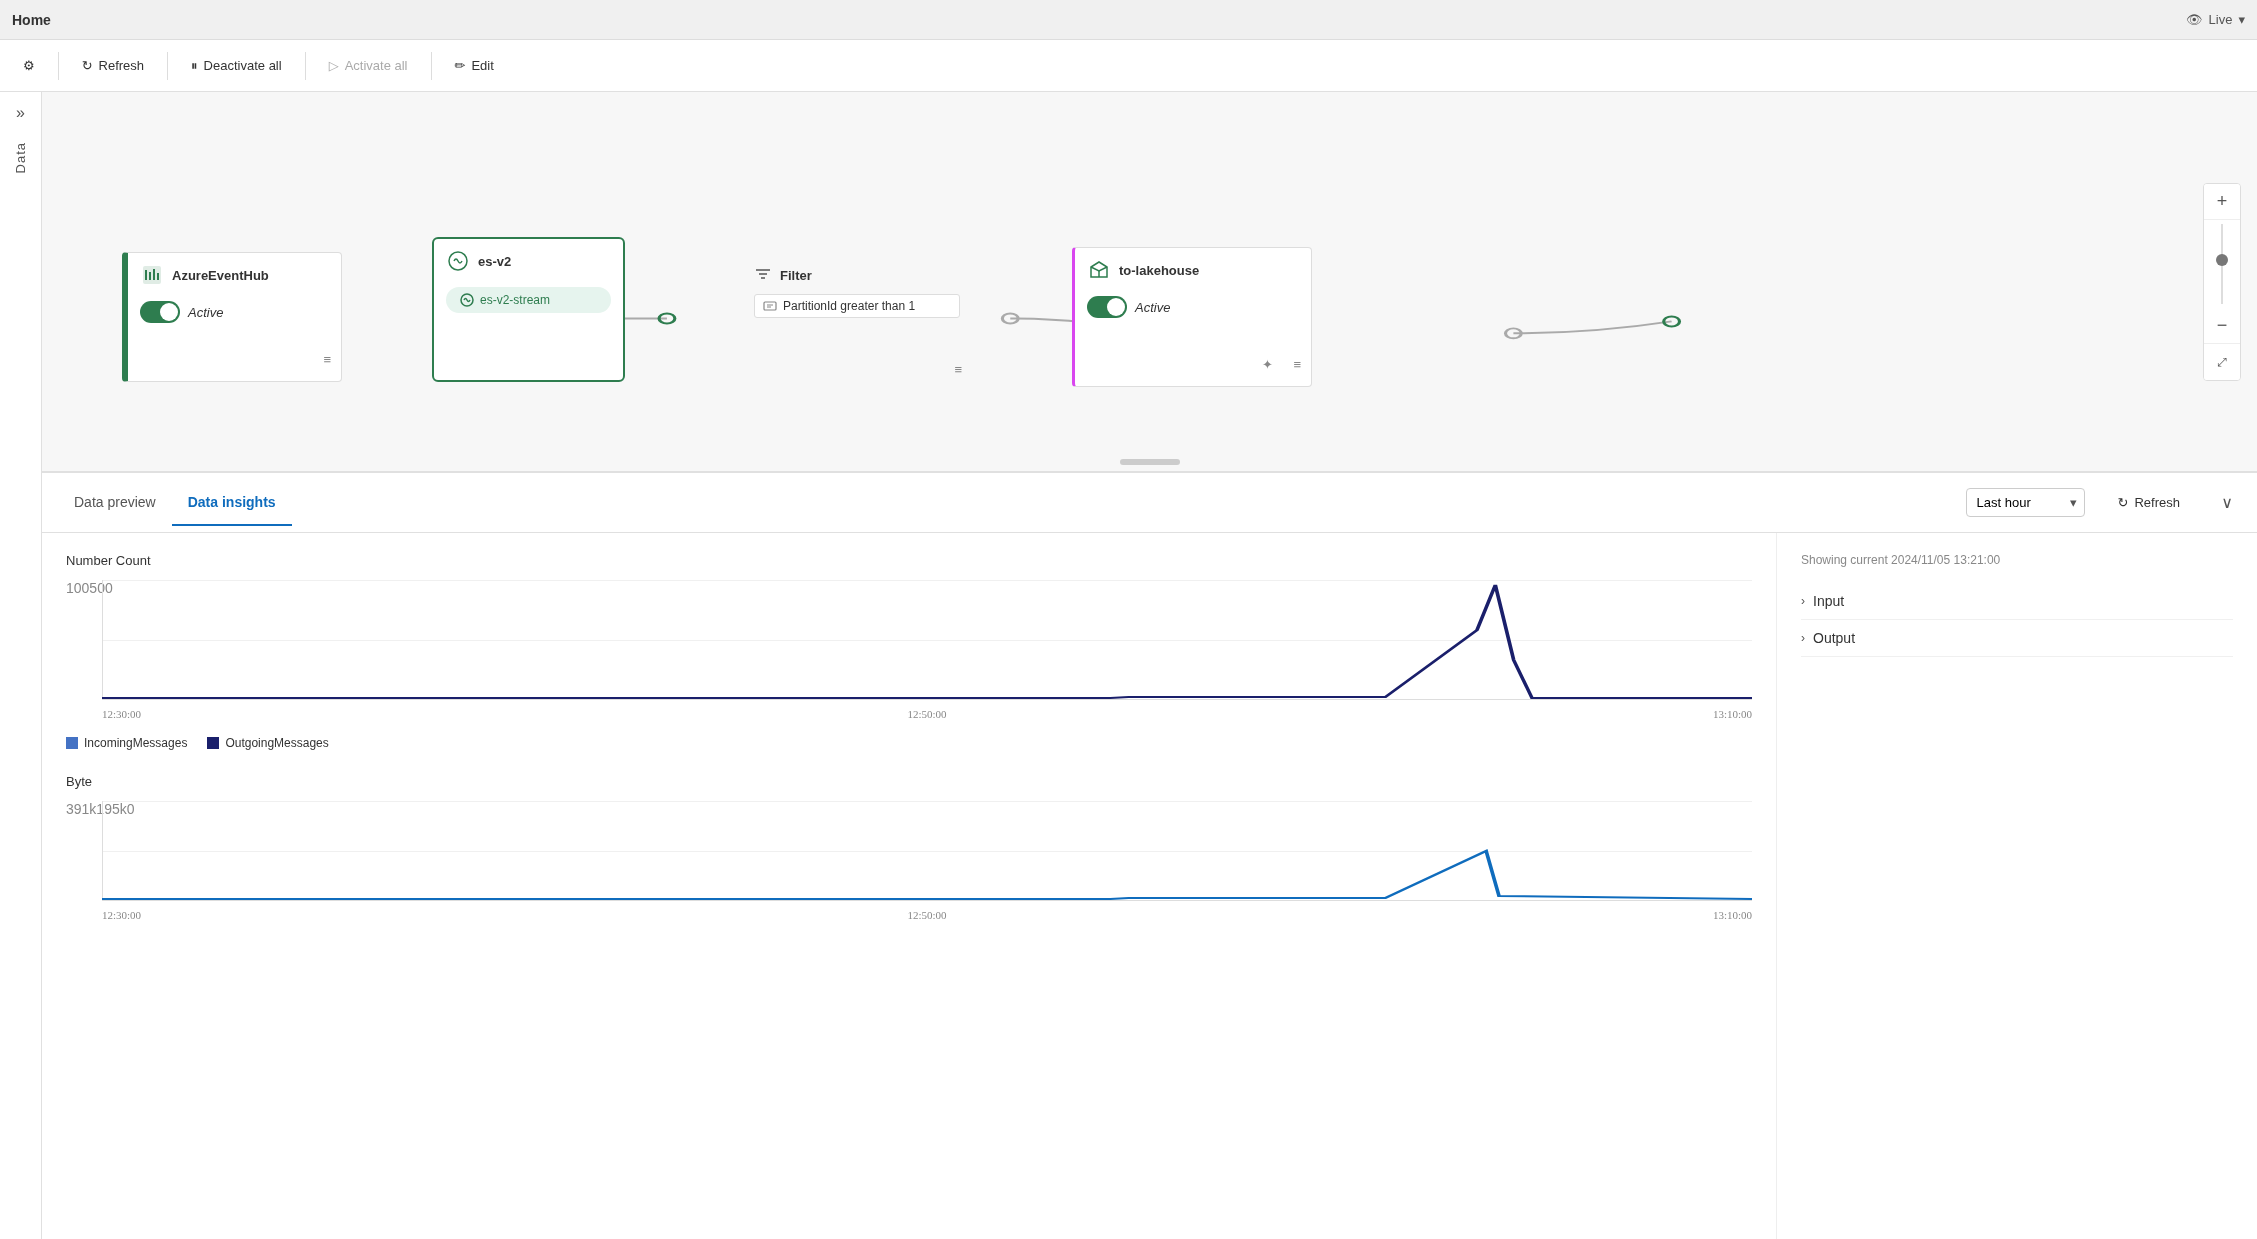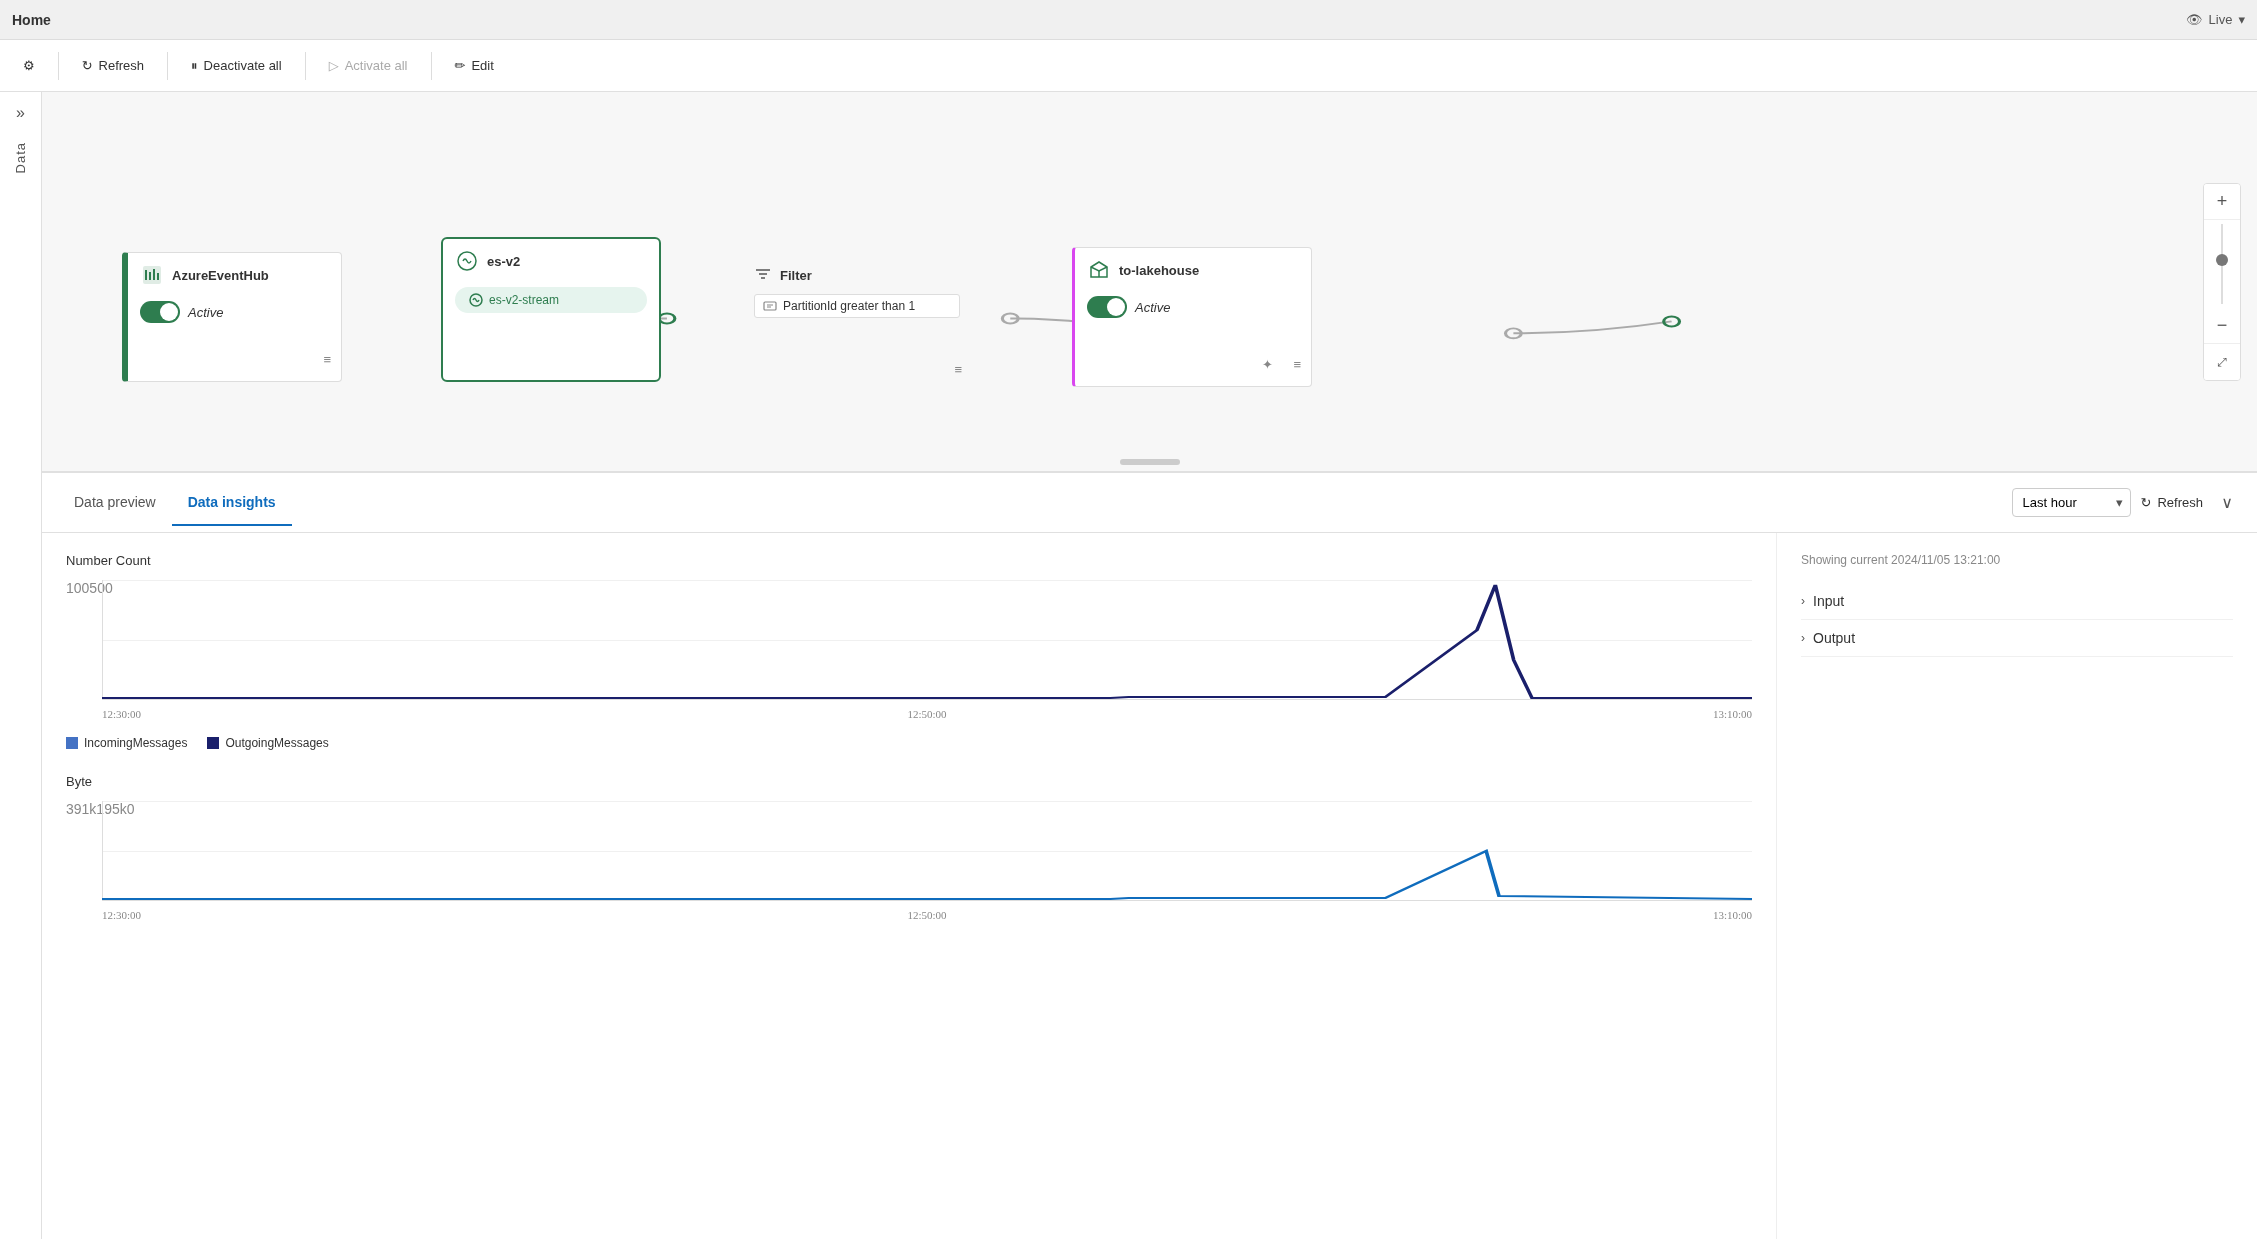--- a/index.html
+++ b/index.html
@@ -143,25 +143,24 @@
     .node-eventhub {
       left: 80px;
       top: 160px;
       width: 220px;
       height: 130px;
       border-left: 6px solid #2e7d4f;
     }
     .node-esv2 {
       left: 390px;
       top: 145px;
-      width: 220px;
+      width: 193px;
       height: 145px;
       border: 2px solid #2e7d4f;
       border-radius: 6px;
-      margin-left: 9px;
     }
     .node-filter {
       left: 700px;
       top: 165px;
       width: 230px;
       height: 130px;
       background: transparent;
       border: none;
     }
     .node-lakehouse {
@@ -313,21 +312,21 @@
       margin-bottom: -1px;
     }
     .tab.active {
       color: #0f6cbd;
       border-bottom-color: #0f6cbd;
       font-weight: 600;
     }
     .tabs-right {
       display: flex;
       align-items: center;
-      gap: 0;
+      gap: 23px;
     }
     .time-select {
       border: 1px solid #ccc;
       border-radius: 4px;
       padding: 6px 28px 6px 10px;
       font-size: 13px;
       background: #fff;
       cursor: pointer;
       appearance: none;
       position: relative;

